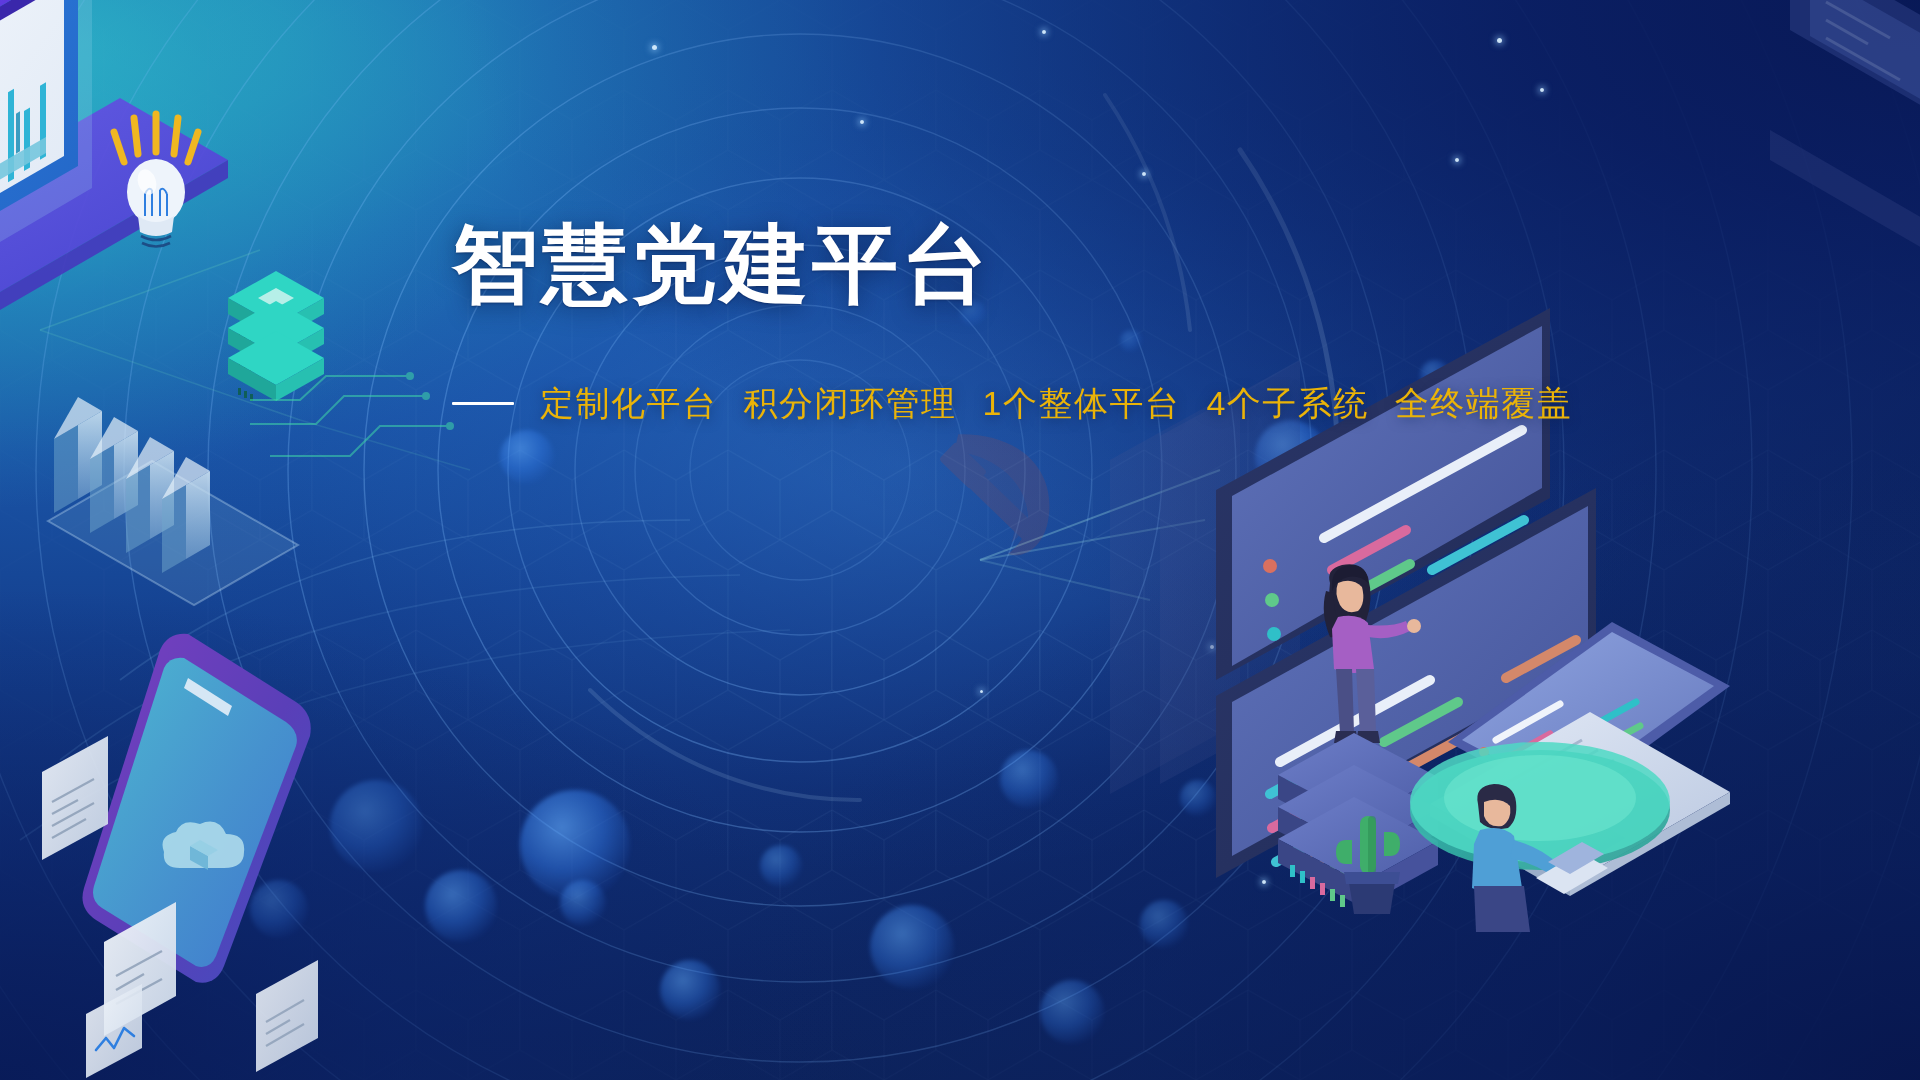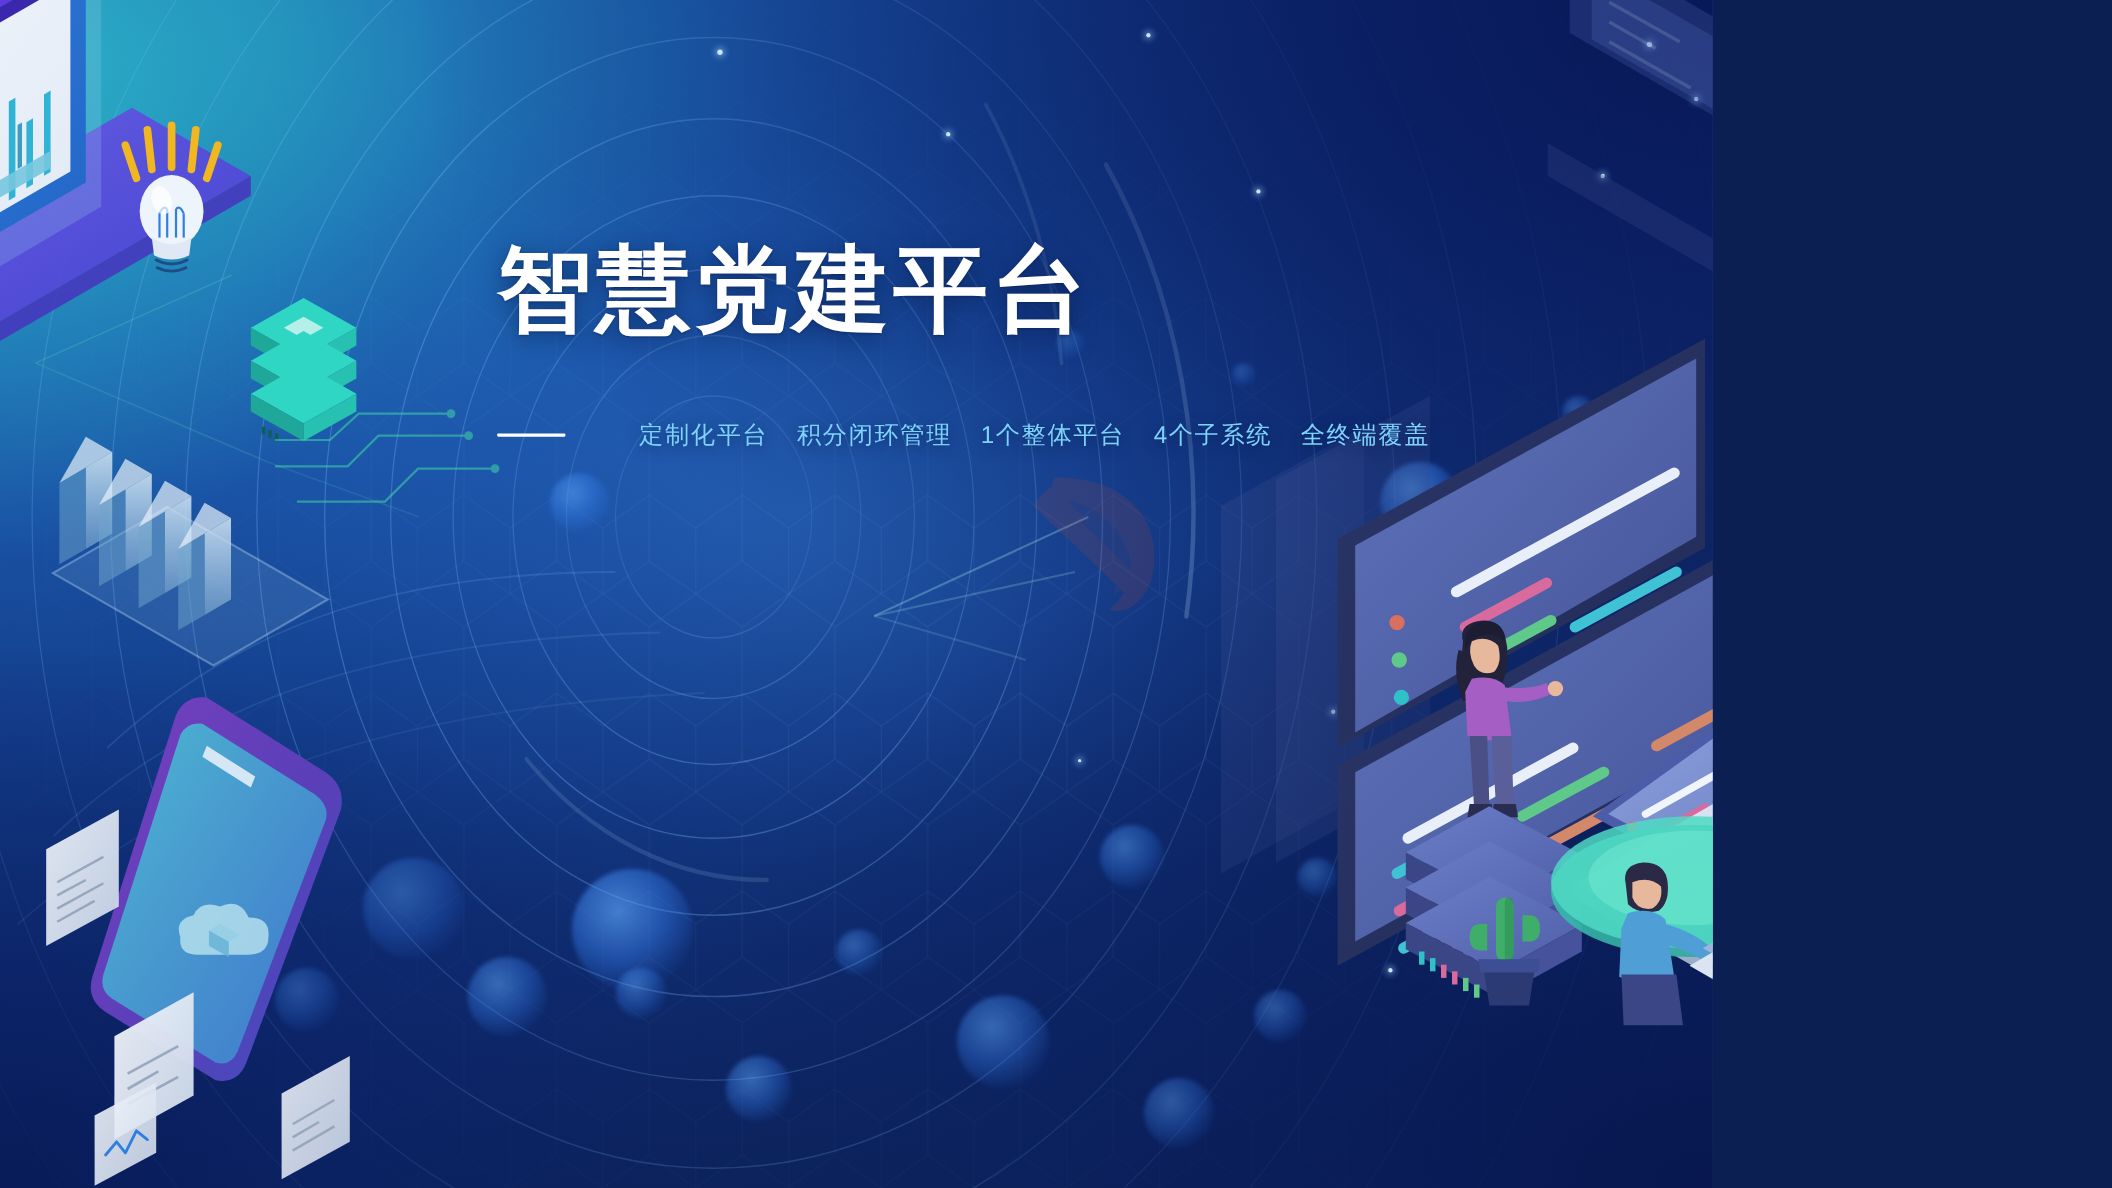--- a/index.html
+++ b/index.html
@@ -2,21 +2,21 @@
 <html><head>
 <meta charset="utf-8">
 <style>
   html, body {
     margin: 0;
     padding: 0;
     background: #0b1f52;
   }
   #stage {
     position: relative;
-    width: 1557px;
+    width: 1920px;
     height: 1080px;
     overflow: hidden;
     font-family: "Liberation Sans", "DejaVu Sans", sans-serif;
     background: #123a8a;
   }
 
   
   .layer { position: absolute; inset: 0; }
 
   .bg-base {
@@ -106,26 +106,25 @@
   .sub-dash {
     display: inline-block;
     width: 62px;
     height: 3px;
     background: #ffffff;
     margin-right: 26px;
     flex: none;
     border-radius: 1px;
   }
   .subtitle {
-    color: #7dd3fc;
-    font-size: 22px;
+    color: #eab308;
+    font-size: 34px;
     font-weight: 400;
     letter-spacing: 1.5px;
     text-shadow: 0 2px 12px rgba(8,28,76,0.6);
-    margin-left: 41px;
   }
   .sub-item { margin-right: 26px; }
   .sub-item:last-child { margin-right: 0; }
 
   
   .emblem {
     position: absolute;
     left: 905px;
     top: 400px;
     width: 190px;

